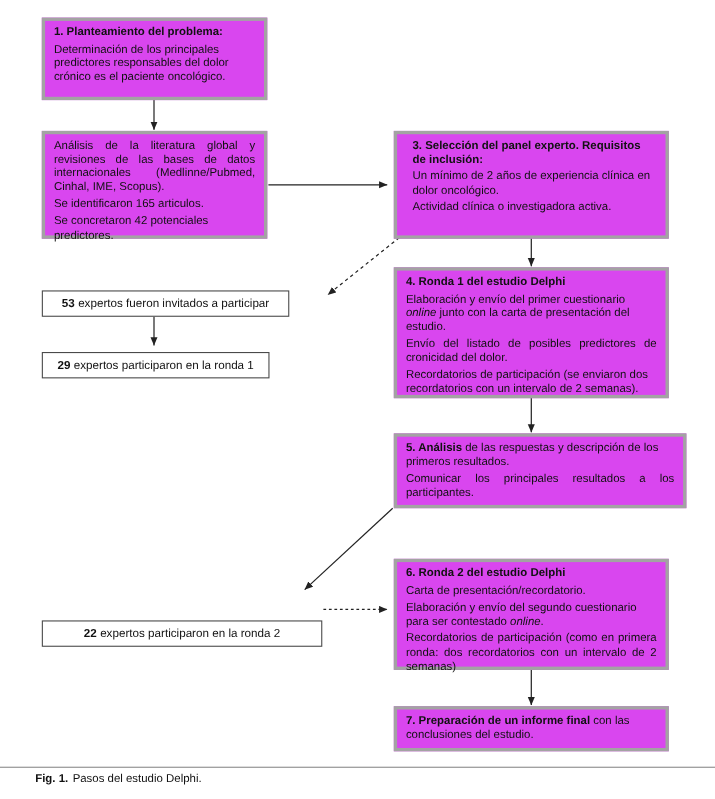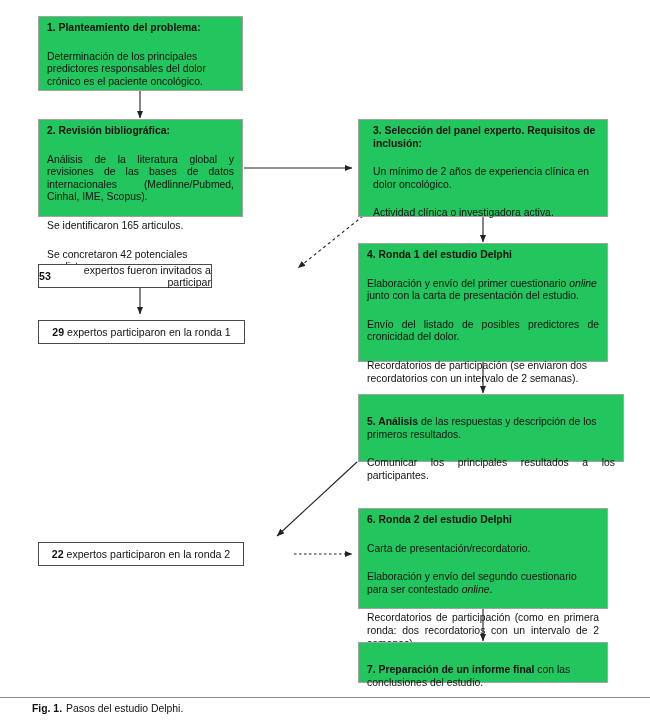--- a/index.html
+++ b/index.html
@@ -25,35 +25,35 @@
     position: absolute;
     left: 0; top: 0;
     width: 650px;
     height: 726px;
     pointer-events: none;
     z-index: 1;
   }
   .box {
     position: absolute;
     box-sizing: border-box;
-    border: 1px solid #a3a3a3;
-    background: #22c55e;
+    border: 3px solid #a3a3a3;
+    background: #d946ef;
     z-index: 2;
     padding: 5px 8px 6px 8px;
     font-size: 10.4px;
     line-height: 12.6px;
     color: #111;
   }
   .box .hd {
     font-weight: bold;
     display: block;
     margin-bottom: 3px;
   }
   .box p {
-    margin: 16px 0 3px 0;
+    margin: 0 0 3px 0;
     text-align: justify;
     text-justify: inter-word;
   }
   .box p.last { margin-bottom: 0; }
   .box p.nojust { text-align: left; }
   .box i { font-style: italic; }
   .count-box {
     position: absolute;
     box-sizing: border-box;
     border: 1px solid #4a4a4a;
@@ -139,21 +139,20 @@
       <line x1="483" y1="609" x2="483" y2="641" stroke="#222222" stroke-width="1.1" marker-end="url(#arrow)"></line>
     </g>
   </svg>
 
   <div class="box" style="left:38px; top:16px; width:205px; height:75px;">
     <span class="hd">1. Planteamiento del problema:</span>
     <p class="nojust last">Determinación de los principales predictores responsables del dolor crónico es el paciente oncológico.</p>
   </div>
 
   <div class="box" style="left:38px; top:119px; width:205px; height:98px;">
-    <span class="hd">2. Revisión bibliográfica:</span>
     <p>Análisis de la literatura global y revisiones de las bases de datos internacionales (Medlinne/Pubmed, Cinhal, IME, Scopus).</p>
     <p class="nojust">Se identificaron 165 articulos.</p>
     <p class="nojust last">Se concretaron 42 potenciales predictores.</p>
   </div>
 
   <div class="box" style="left:358px; top:119px; width:250px; height:98px;padding-left:14px;">
     <span class="hd">3. Selección del panel experto. Requisitos de inclusión:</span>
     <p class="nojust">Un mínimo de 2 años de experiencia clínica en dolor oncológico.</p>
     <p class="nojust last">Actividad clínica o investigadora activa.</p>
   </div>
@@ -174,31 +173,31 @@
     <span class="hd">6. Ronda 2 del estudio Delphi</span>
     <p class="nojust">Carta de presentación/recordatorio.</p>
     <p class="nojust"><span>Elaboración y envío del segundo cuestionario para ser contestado </span><i>online</i><span>.</span></p>
     <p class="last">Recordatorios de participación (como en primera ronda: dos recordatorios con un intervalo de 2 semanas)</p>
   </div>
 
   <div class="box" style="left:358px; top:642px; width:250px; height:41px;">
     <p class="nojust last"><b>7. </b><b>Preparación de un informe final</b><span> con las conclusiones del estudio.</span></p>
   </div>
 
-  <div class="count-box" style="left:38px; top:264px; width:174px; height:24px;text-align:right;">
+  <div class="count-box" style="left:38px; top:264px; width:225px; height:24px;">
     <span class="num">53</span>
     <span>expertos fueron invitados a participar</span>
   </div>
 
   <div class="count-box" style="left:38px; top:320px; width:207px; height:24px;">
     <span class="num">29</span>
     <span>expertos participaron en la ronda 1</span>
   </div>
 
-  <div class="count-box" style="left:38px; top:542px; width:206px; height:24px;text-align:center;">
+  <div class="count-box" style="left:38px; top:564px; width:255px; height:24px;text-align:center;">
     <span class="num">22</span>
     <span>expertos participaron en la ronda 2</span>
   </div>
 
   <div class="rule"></div>
 
   <div class="caption">
     <span class="lbl">Fig. 1.</span><span>Pasos del estudio Delphi.</span>
   </div>
 

